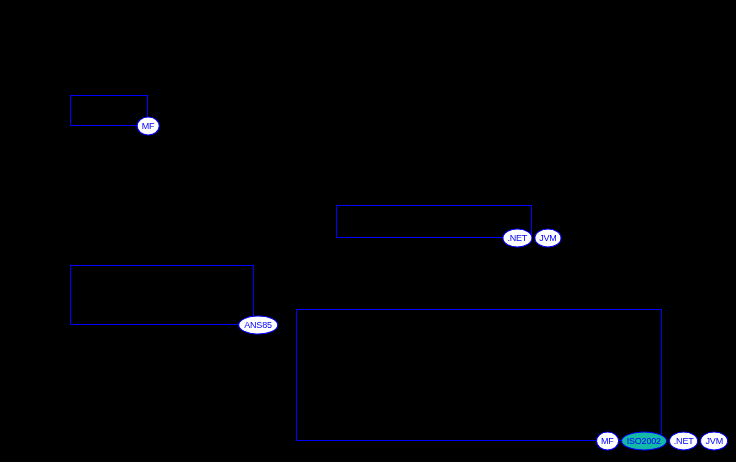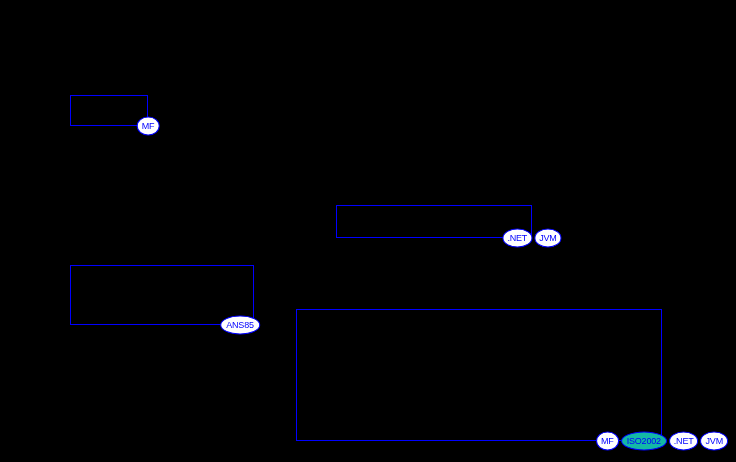--- a/index.html
+++ b/index.html
@@ -70,21 +70,21 @@
     <div class="node" style="left: 336px; top: 157px; width: 196px; height: 33px; border-color: rgb(0, 0, 255);">
       <div class="node-label"></div>
     </div>
     <div class="badge-row" style="left: 532px; top: 190px;">
       <div class="badge" style="background: rgb(255, 255, 255); color: rgb(0, 0, 255); border-color: rgb(0, 0, 255);">.NET</div>
       <div class="badge" style="background: rgb(255, 255, 255); color: rgb(0, 0, 255); border-color: rgb(0, 0, 255);">JVM</div>
     </div>
     <div class="node" style="left: 70px; top: 217px; width: 184px; height: 60px; border-color: rgb(0, 0, 255);">
       <div class="node-label"></div>
     </div>
-    <div class="badge-row" style="left: 240px; top: 277px;">
+    <div class="badge-row" style="left: 258px; top: 277px;">
       <div class="badge wide" style="background: rgb(255, 255, 255); color: rgb(0, 0, 255); border-color: rgb(0, 0, 255);">ANS85</div>
     </div>
     <div class="node" style="left: 296px; top: 261px; width: 366px; height: 132px; border-color: rgb(0, 0, 255);">
       <div class="node-label"></div>
     </div>
     <div class="badge-row" style="left: 662px; top: 393px;">
       <div class="badge" style="background: rgb(255, 255, 255); color: rgb(0, 0, 255); border-color: rgb(0, 0, 255);">MF</div>
       <div class="badge wide" style="background: #14b8a6; color: rgb(0, 0, 255); border-color: rgb(0, 0, 255);">ISO2002</div>
       <div class="badge" style="background: rgb(255, 255, 255); color: rgb(0, 0, 255); border-color: rgb(0, 0, 255);">.NET</div>
       <div class="badge" style="background: rgb(255, 255, 255); color: rgb(0, 0, 255); border-color: rgb(0, 0, 255);">JVM</div>

